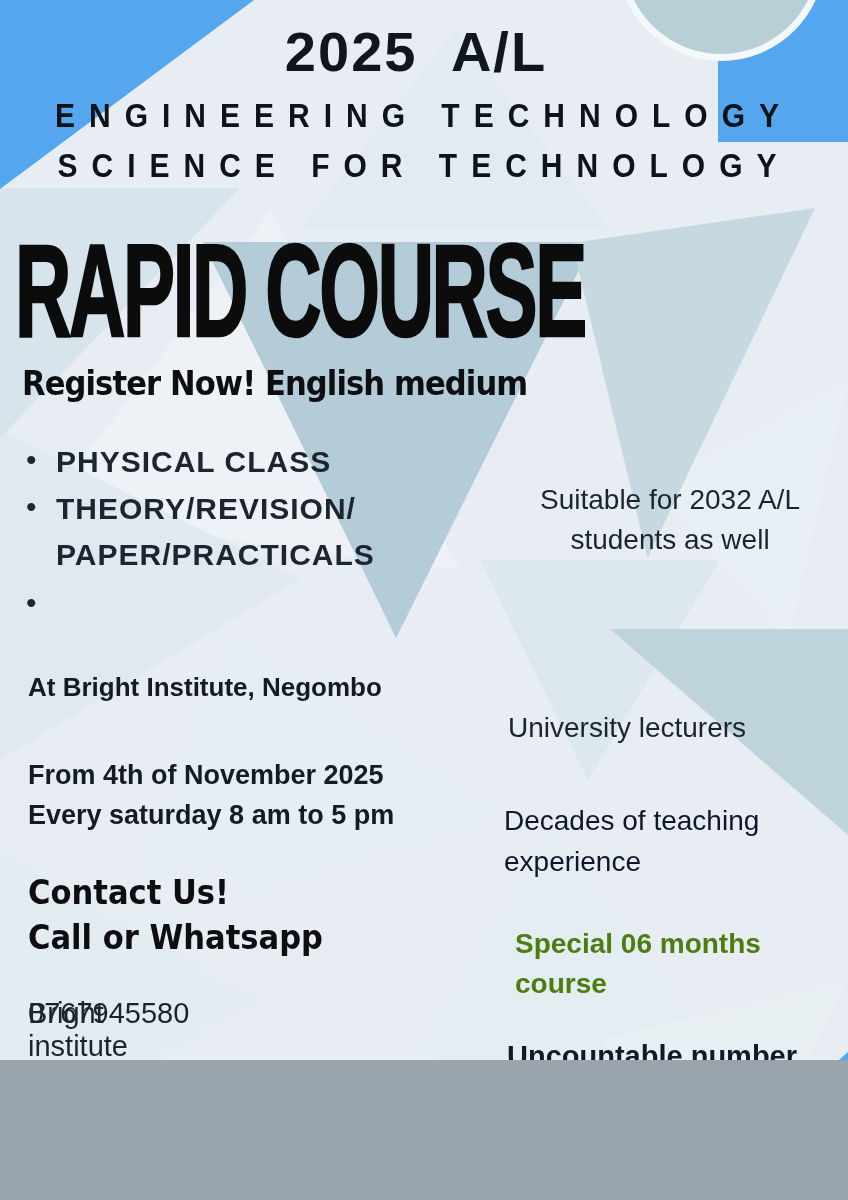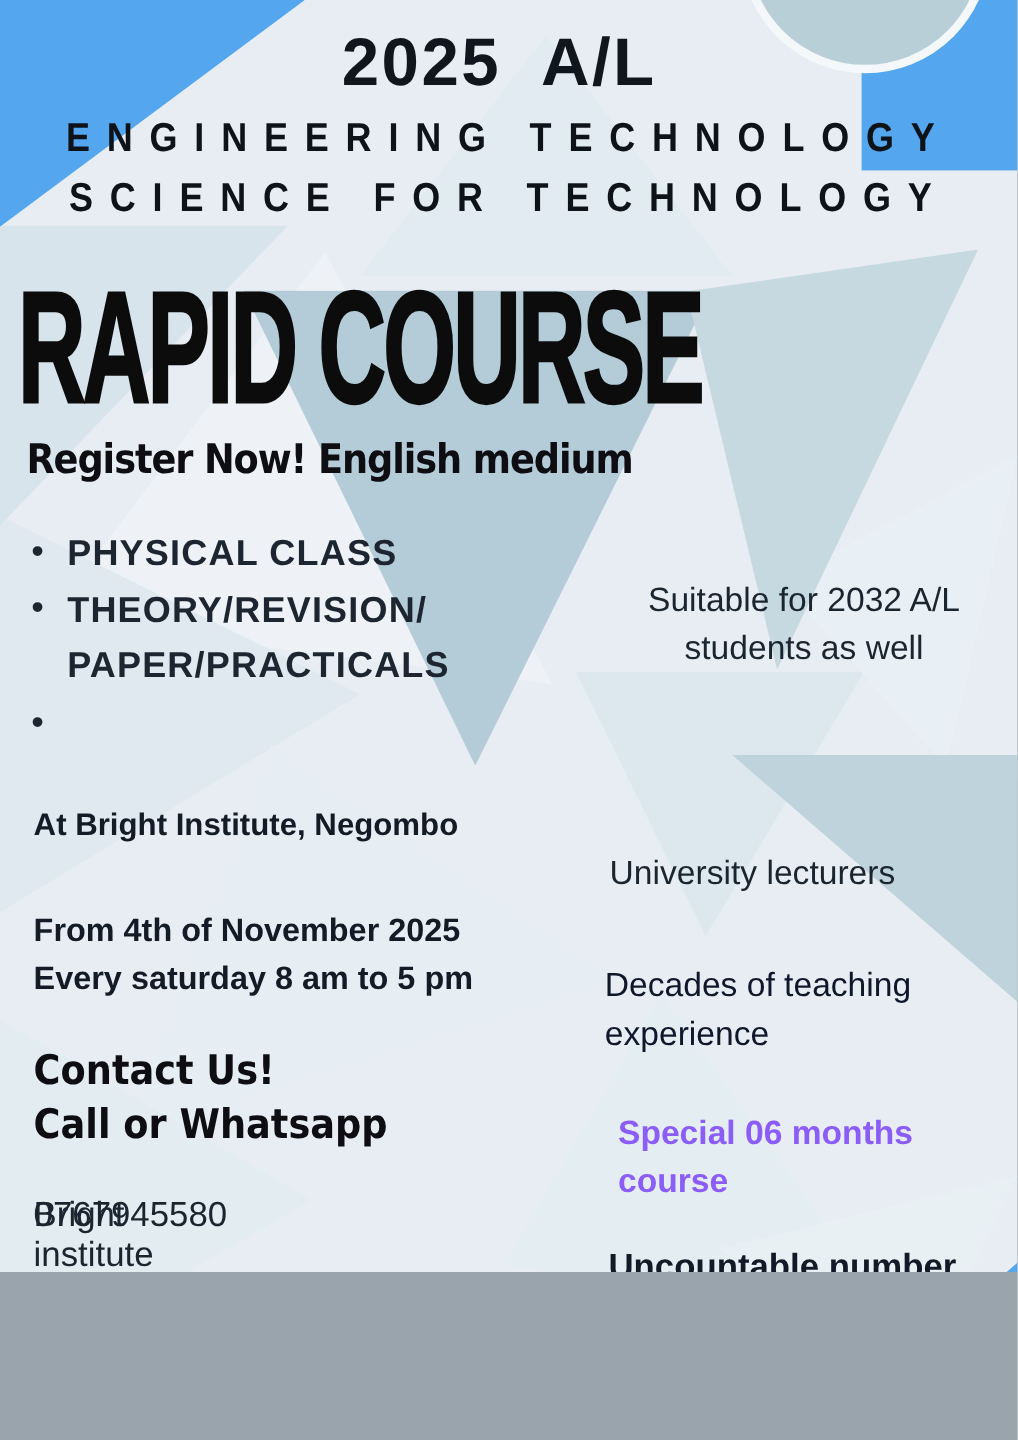--- a/index.html
+++ b/index.html
@@ -52,21 +52,21 @@
   .bdot0{top:443px;}
   .bdot1{top:490px;}
   .bdot3{top:586px;}
   .note-suitable{left:500px;top:480px;width:340px;text-align:center;font-size:28px;line-height:40px;color:#1b2530;}
   .venue{left:28px;top:672px;font-size:26px;font-weight:bold;color:#131b26;}
   .hl-university{left:508px;top:712px;font-size:28px;color:#1b2530;}
   .schedule{left:28px;top:755px;font-size:27px;font-weight:bold;line-height:40px;color:#131b26;}
   .hl-decades{left:480px;top:800px;font-size:28px;line-height:41px;color:#0f172a;margin-left:24px;}
   .contact-heading{left:28px;top:870px;font-family:"DejaVu Sans",sans-serif;font-size:34px;font-weight:bold;
     line-height:45px;color:#0d0d12;transform:scaleX(0.9);transform-origin:left top;}
-  .hl-special{left:515px;top:924px;font-size:28px;font-weight:bold;line-height:40px;color:#8b5cf6;}
+  .hl-special{left:515px;top:924px;font-size:28px;font-weight:bold;line-height:40px;color:#4d7c0f;}
   .phone{font-size:29px;color:#1b2530;display:flex;position:absolute;}
   .phone1{left:28px;top:997px;gap:12px;}
   .phone2{left:28px;top:1082px;gap:28px;}
   .hl-rankers{left:507px;top:1036px;font-size:29px;font-weight:bold;line-height:40px;color:#111a26;}
 </style>
 </head>
 <body>
 
 <div class="poster">
 

